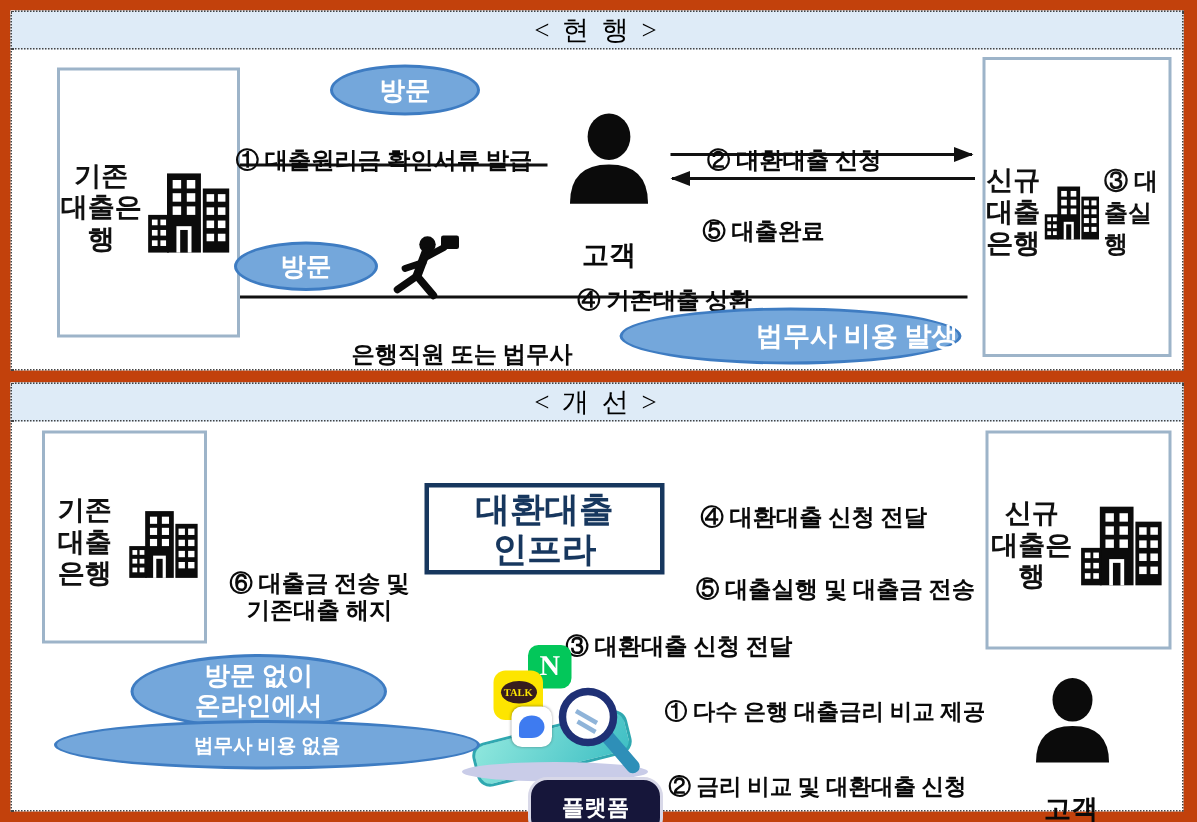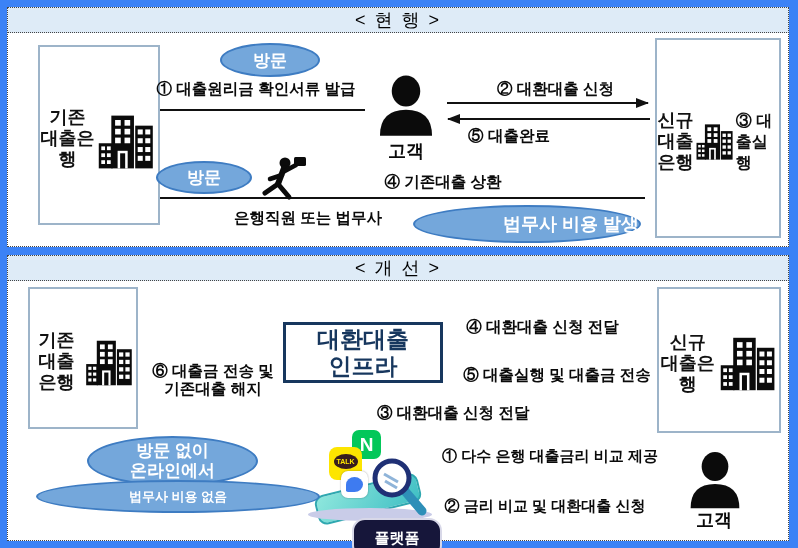--- a/index.html
+++ b/index.html
@@ -2,29 +2,29 @@
 <html style="--band-bg: #DEEBF7; --ellipse-fill: #74A7DB; --ellipse-border: #3E7CC2; --box-border: #9DB4C9; --infra: #17375E; --naver-green: #03C75A; --kakao-yellow: #FDE500; --bubble-blue: #3E7BF0; --phone-teal: #4EC9C9; --badge-bg: #16163A;"><head>
 <meta charset="utf-8">
 <style>
   :root{
     --band-bg:#DEEBF7; --ellipse-fill:#74A7DB; --ellipse-border:#3E7CC2;
     --box-border:#9DB4C9; --infra:#17375E; --naver-green:#03C75A;
     --kakao-yellow:#FDE500; --bubble-blue:#3E7BF0; --phone-teal:#4EC9C9;
     --badge-bg:#16163A; --base-lavender:#C9CCE8; --ink:#111111;
   }
   html,body{margin:0;padding:0;background:#fff;}
-  .canvas{position:relative;width:798px;height:548px;background:#3b82f6;
-    font-family:Liberation Sans, sans-serif;color:#111;overflow:hidden;}
+  .canvas{position:relative;width:798px;height:548px;background:#c2410c;
+    font-family:Liberation Serif, serif;color:#111;overflow:hidden;}
   .section{position:absolute;border:1px dotted #444;background:#fff;box-sizing:border-box;}
   .band{position:absolute;border:1px dotted #444;background:var(--band-bg);box-sizing:border-box;
     display:flex;align-items:center;justify-content:center;font-size:18px;letter-spacing:2px;color:#000;}
   .box{position:absolute;border:2px solid var(--box-border);background:#fff;box-sizing:border-box;
     display:flex;align-items:center;}
   .box-title{font-weight:bold;font-size:18px;line-height:21px;text-align:center;white-space:pre-line;padding-top:7px;}
-  .lbl{position:absolute;font-weight:bold;font-size:15.5px;text-align:center;white-space:pre-line;line-height:18px;color:#0a0a0a;}
+  .lbl{position:absolute;font-weight:bold;font-size:15.5px;text-align:center;white-space:pre-line;line-height:18px;color:#0a0a0a;margin-top:19px;}
   .ell{position:absolute;background:var(--ellipse-fill);border:2px solid var(--ellipse-border);
     border-radius:50%;box-sizing:border-box;display:flex;align-items:center;justify-content:center;
     color:#fff;font-weight:bold;text-align:center;white-space:pre-line;}
   .infra-box{position:absolute;border:3px solid var(--infra);background:#fff;box-sizing:border-box;
     display:flex;align-items:center;justify-content:center;color:var(--infra);
     font-weight:bold;font-size:23px;line-height:27px;text-align:center;white-space:pre-line;}
   .arrows{position:absolute;left:0;top:0;pointer-events:none;}
   .icon-abs{position:absolute;}
   .naver{position:absolute;background:var(--naver-green);border-radius:7px;display:flex;
     align-items:center;justify-content:center;color:#fff;font-weight:bold;font-size:19px;}
@@ -122,21 +122,21 @@
         <use href="#buildings"></use>
       </svg>
     <div style="font-weight:bold;font-size:16px;margin-top:8px;">③ 대출실행</div>
   </div>
 
   <div class="ell" style="left:220px;top:43px;width:100px;height:34px;font-size:17px;">
     <span>방문</span>
   </div>
 
   <div class="lbl" style="left:140px;top:80px;width:232px;">① 대출원리금 확인서류 발급</div>
-  <div class="lbl" style="left:478px;top:80px;width:155px;">② 대환대출 신청</div>
+  <div class="lbl" style="left:452px;top:80px;width:155px;">② 대환대출 신청</div>
   <div class="lbl" style="left:455px;top:127px;width:108px;">⑤ 대출완료</div>
 
   <svg class="icon-abs" style="left:375px;top:73px;" width="62" height="66">
       <use href="#person"></use>
     </svg>
   <div class="lbl" style="left:375px;top:142px;width:62px;font-size:18px;">고객</div>
 
   <div class="ell" style="left:156px;top:161px;width:96px;height:33px;font-size:17px;">
     <span>방문</span>
   </div>

